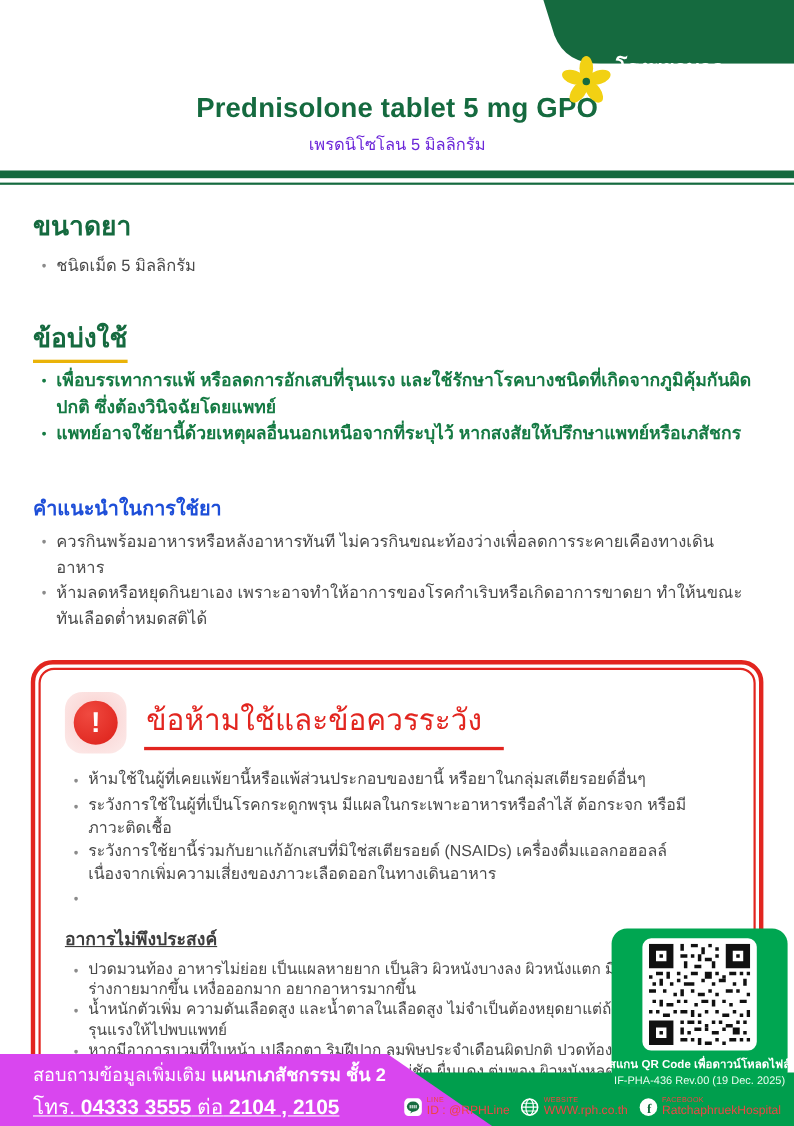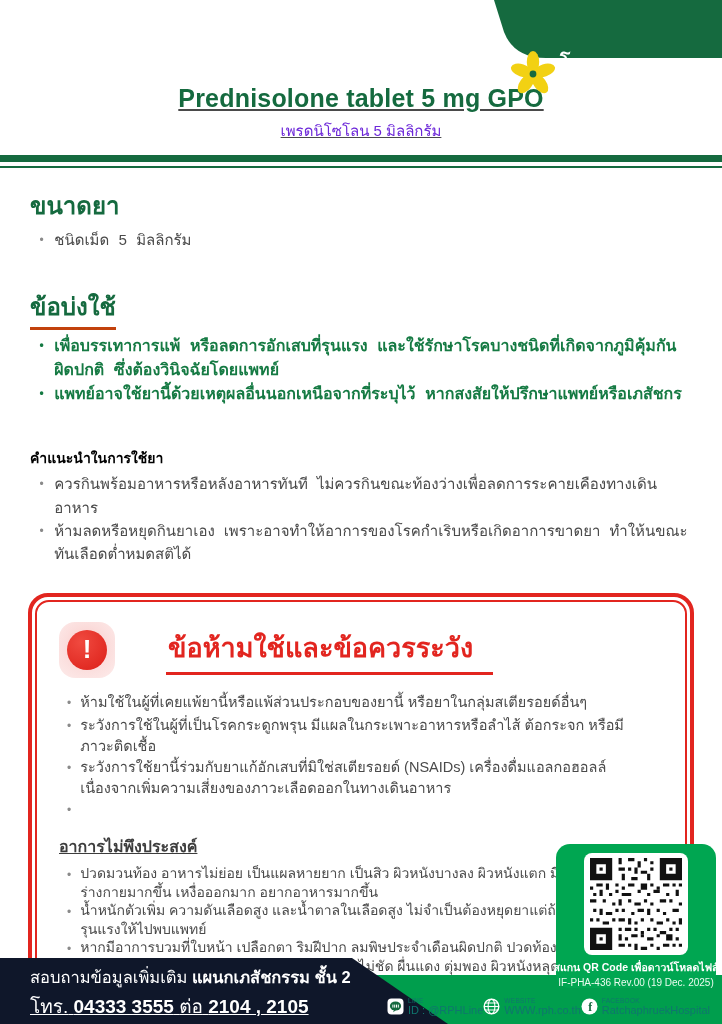--- a/index.html
+++ b/index.html
@@ -13,35 +13,35 @@
   
   .header-banner { position:absolute; top:0; right:0; width:268px; height:58px; }
   .header-banner svg.banner-bg { position:absolute; inset:0; }
   .banner-content { position:absolute; top:12px; left:0; width:100%; height:100%; display:flex; align-items:center;margin-top:32px; }
   .flower { position:absolute; left:56px; top:7px; }
   .hospital-names { position:absolute; left:106px; top:8px; color:#ffffff; line-height:1.15; }
   .hospital-th { font-size:19px; font-weight:bold; }
   .hospital-en { font-size:13.5px; }
 
   
-  .title-block { padding-top:84px; text-align:center;text-decoration:underline; }
+  .title-block { padding-top:84px; text-align:center; }
   .drug-title { font-size:25px; font-weight:bold; color:#156a3f; letter-spacing:.2px; }
   .drug-subtitle { margin-top:6px; font-size:15px; color:#6d28d9; }
 
   .divider-thick { margin-top:12px; height:7px; background:#156a3f; }
   .divider-thin { margin-top:4px; height:2px; background:#156a3f; }
 
   
-  .content { padding:0 30px;font-family:Liberation Mono, monospace; }
+  .content { padding:0 30px; }
   .sec-heading { font-size:24px; font-weight:bold; color:#156a3f; }
-  .sec-heading.underlined { display:inline-block; border-bottom:3px solid #c2410c; padding-bottom:1px; }
+  .sec-heading.underlined { display:inline-block; border-bottom:3px solid #eab308; padding-bottom:1px; }
   .sec-dosage { margin-top:18px; }
   .sec-indications { margin-top:34px; }
   .sec-instructions { margin-top:40px; }
-  .sub-heading { font-size:14px; font-weight:bold; color:#000000; }
+  .sub-heading { font-size:18px; font-weight:bold; color:#1d4ed8; }
 
   .blist { margin-top:5px; }
   .bullet-item { display:flex; gap:9px; padding-left:8px; font-size:15px; line-height:1.55; color:#4a4a4a; }
   .bullet-dot { flex:0 0 auto; font-size:12px; line-height:1.9; color:#8a8a8a; }
   .blist.green .bullet-item { color:#157a43; font-weight:bold; font-size:16px; line-height:1.5; }
   .blist.green .bullet-dot { color:#157a43; }
 
   
   .warning-box {
     margin:26px 28px 0 28px; height:470px;
@@ -55,22 +55,22 @@
     background:radial-gradient(circle at 50% 45%, #f9c9c6 0%, #fbdedd 55%, #fdeceb 100%);
     display:flex; align-items:center; justify-content:center;
   }
   .warn-icon .circ {
     width:40px; height:40px; border-radius:50%;
     background:radial-gradient(circle at 35% 30%, #f04a40, #dc1f18);
     color:#ffffff; font-size:26px; font-weight:bold;
     display:flex; align-items:center; justify-content:center; padding-bottom:2px;
   }
   .warning-title {
-    font-size:27px; font-weight:bold; color:#e2251f;
-    border-bottom:3px solid #e2251f; padding:0 20px 3px 2px;margin-left:35px;
+    font-size:27px; font-weight:normal; color:#e2251f;
+    border-bottom:3px solid #e2251f; padding:0 20px 3px 2px;
   }
   .warn-list { margin-top:14px; }
   .warn-list .bullet-item { font-size:14.5px; line-height:1.45; padding-right:6px; }
   .adverse-heading, .storage-heading { font-size:16px; font-weight:bold; color:#3d3d3d; margin-top:12px;text-decoration:underline; }
   .adverse-list .bullet-item { font-size:14px; line-height:1.33; padding-right:14px; }
   .adverse-list { padding-right:10px; }
 
   
   .qr-box {
     position:absolute; right:6px; bottom:36px; width:160px; height:144px;
@@ -78,29 +78,29 @@
     display:flex; flex-direction:column; align-items:center;
   }
   .qr-white { width:104px; height:104px; margin-top:9px; background:#ffffff; border-radius:8px;
     display:flex; align-items:center; justify-content:center; }
   .qr-caption { margin-top:4px; font-size:10.5px; font-weight:bold; color:#ffffff; white-space:nowrap; }
   .qr-code-text { margin-top:1px; font-size:10px; color:#eafbef; }
 
   
   .footer-band { position:absolute; left:0; bottom:0; width:722px; height:49px; background:#009e4d; z-index:4; }
   .footer-dark {
-    position:absolute; left:0; bottom:0; width:460px; height:66px; background:#0f172a; z-index:5;
+    position:absolute; left:0; bottom:0; width:460px; height:66px; background:#d946ef; z-index:5;
     clip-path:polygon(0 0, 352px 0, 448px 66px, 0 66px);
     color:#ffffff; padding:6px 0 0 30px;
   }
   .f-line1 { font-size:16.5px; }
   .f-line1 b, .f-line2 b { font-weight:bold; }
   .f-line2 { font-size:19px; margin-top:1px;text-decoration:underline; }
   .f-line3 { font-size:12.5px; margin-top:2px; color:#e9f5ee; }
-  .footer-links { position:absolute; right:12px; bottom:8px; z-index:6; display:flex; color:#0f766e; align-items:flex-end; }
+  .footer-links { position:absolute; right:12px; bottom:8px; z-index:6; display:flex; gap:10px; color:#ef4444; align-items:flex-end; }
   .flink { display:flex; align-items:center; gap:4px; }
   .flink .txt { display:flex; flex-direction:column; line-height:1.1; }
   .flink .lbl { font-size:6.5px; letter-spacing:.3px; }
   .flink .val { font-size:11px; }
 </style>
 </head>
 <body>
 
 <div class="page">
 

